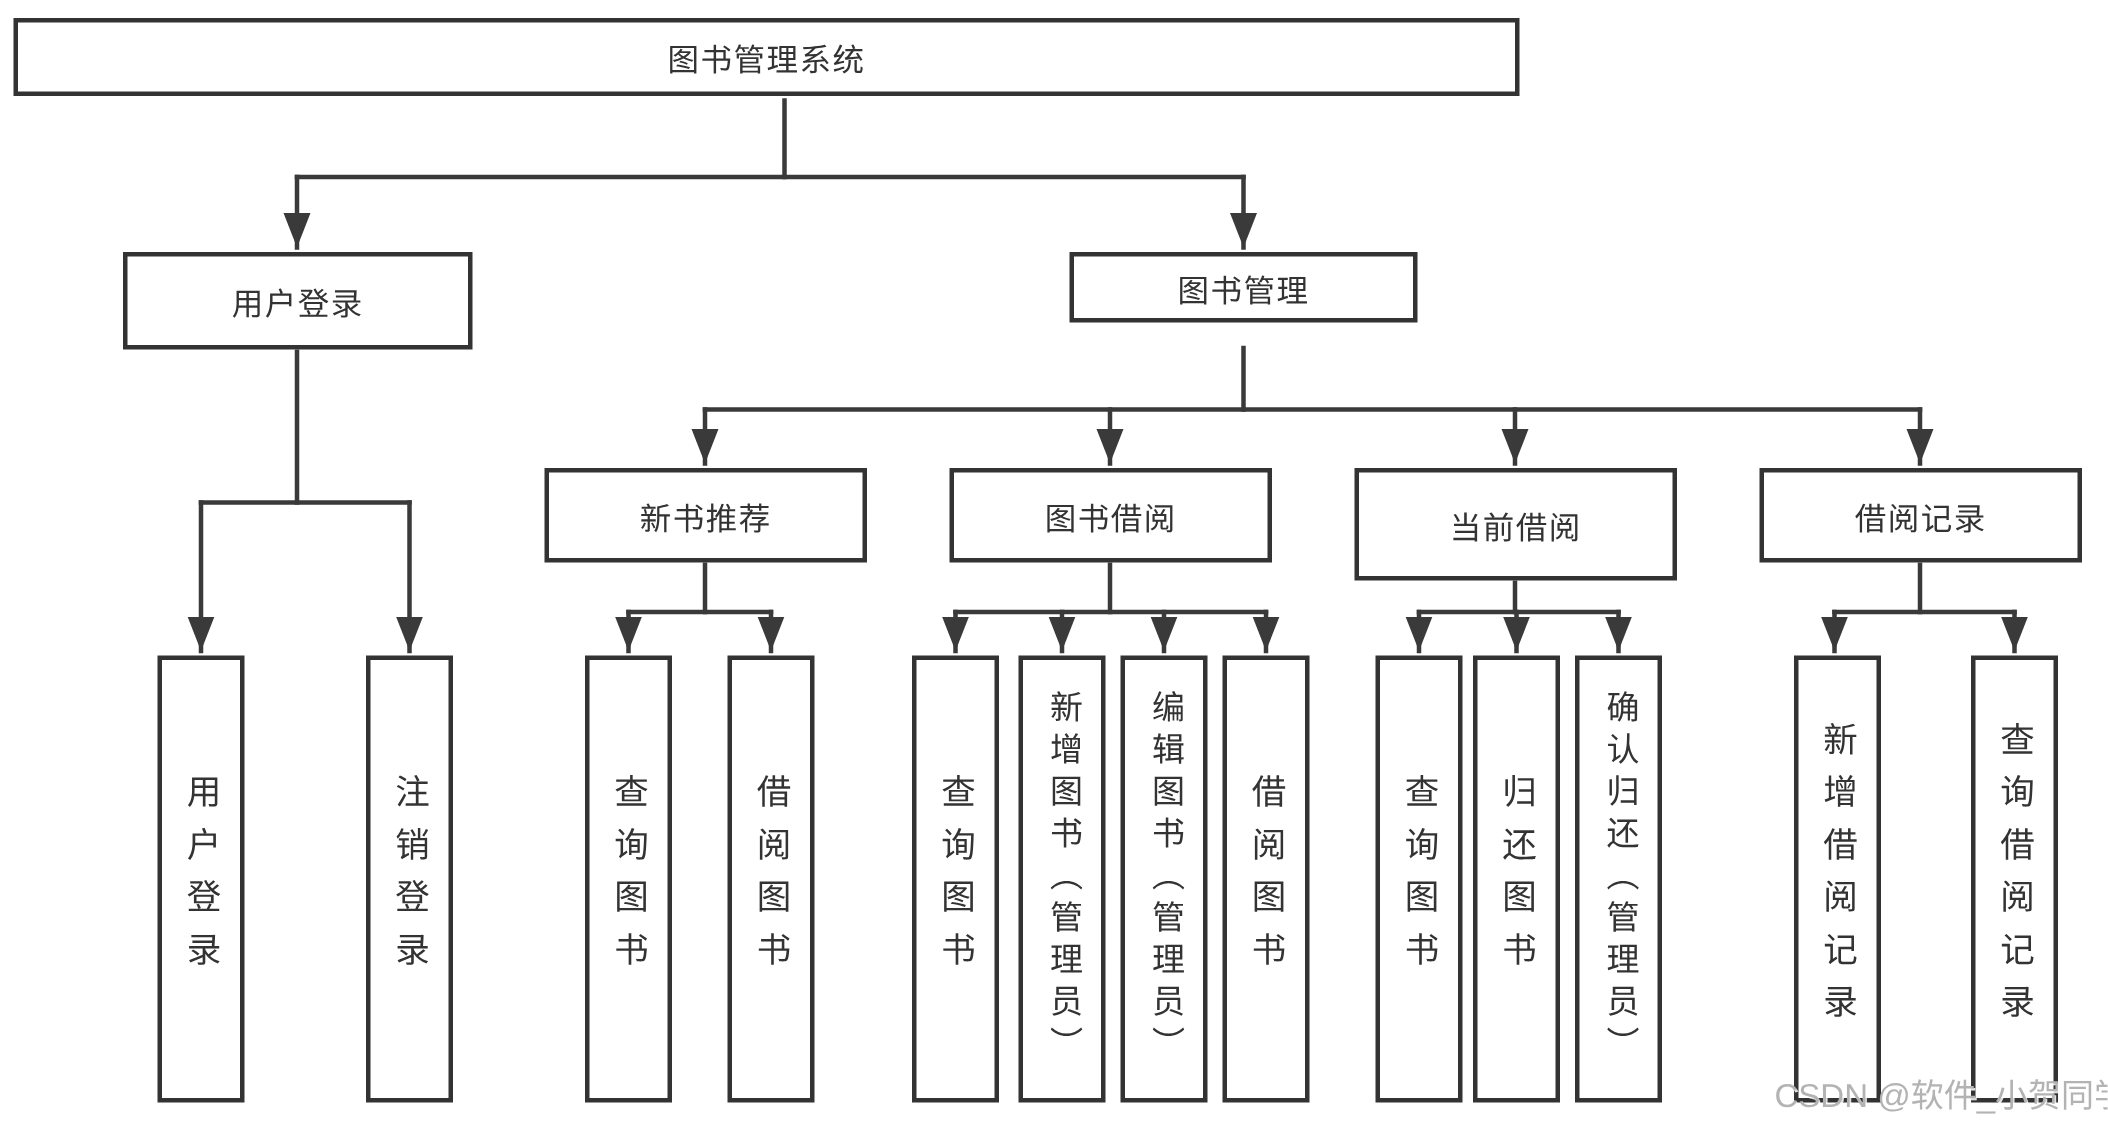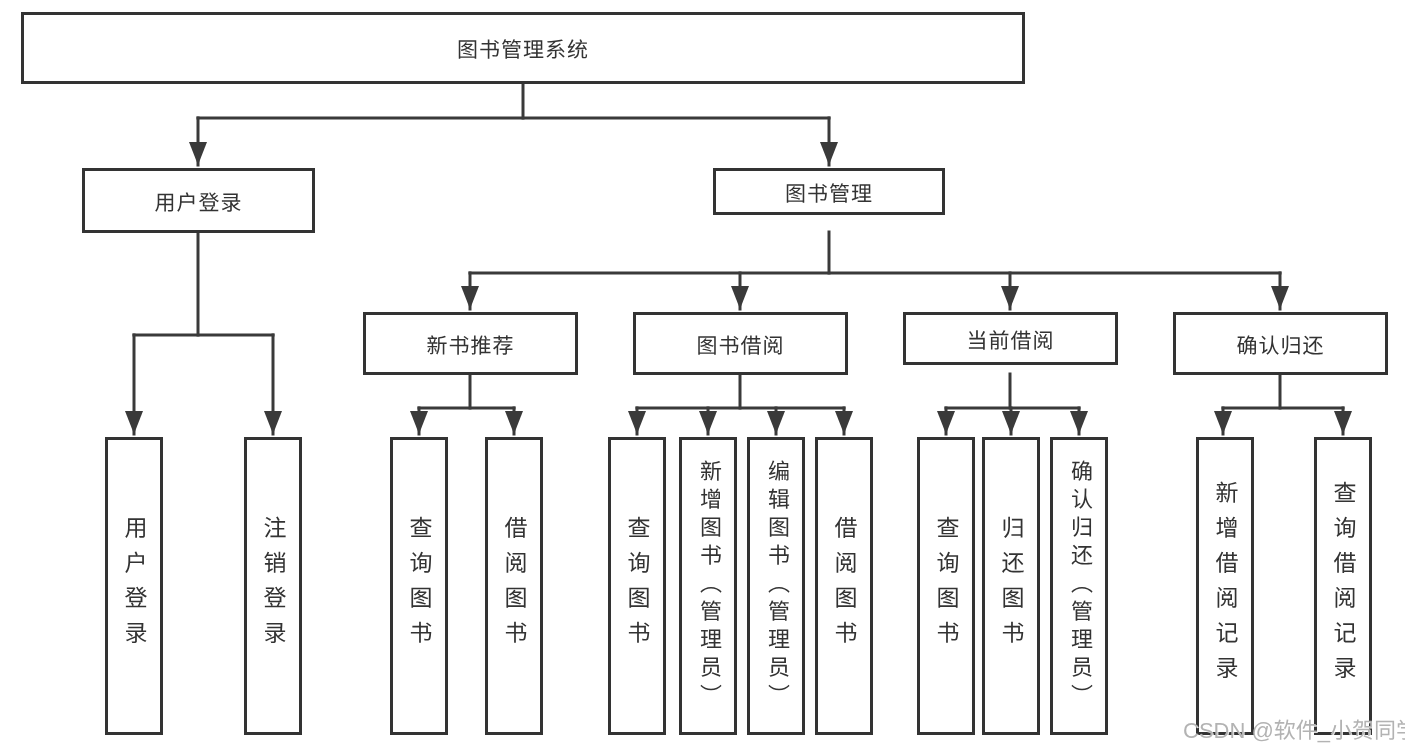--- a/index.html
+++ b/index.html
@@ -82,42 +82,42 @@
       <line x1="1011" y1="408" x2="1011" y2="434" marker-end="url(#arrow)"></line>
       <line x1="1079" y1="408" x2="1079" y2="434" marker-end="url(#arrow)"></line>
 
       <line x1="1280" y1="374" x2="1280" y2="408"></line>
       <line x1="1223" y1="408" x2="1343" y2="408"></line>
       <line x1="1223" y1="408" x2="1223" y2="434" marker-end="url(#arrow)"></line>
       <line x1="1343" y1="408" x2="1343" y2="434" marker-end="url(#arrow)"></line>
     </g>
   </svg>
 
-  <div class="node hbox" style="left:21px;top:12px;width:1004px;height:72px;">
+  <div class="node hbox" style="left:9px;top:12px;width:1004px;height:52px;">
     <span>图书管理系统</span>
   </div>
 
   <div class="node hbox" style="left:82px;top:168px;width:233px;height:65px;">
     <span>用户登录</span>
   </div>
   <div class="node hbox" style="left:713px;top:168px;width:232px;height:47px;">
     <span>图书管理</span>
   </div>
 
   <div class="node hbox" style="left:633px;top:312px;width:215px;height:63px;">
     <span>图书借阅</span>
   </div>
   <div class="node hbox" style="left:363px;top:312px;width:215px;height:63px;">
     <span>新书推荐</span>
   </div>
-  <div class="node hbox" style="left:903px;top:312px;width:215px;height:53px;">
+  <div class="node hbox" style="left:903px;top:312px;width:215px;height:75px;">
     <span>当前借阅</span>
   </div>
   <div class="node hbox" style="left:1173px;top:312px;width:215px;height:63px;">
-    <span>确认归还</span>
+    <span>借阅记录</span>
   </div>
 
   <div class="node leaf" style="left:105px;">
     <span class="vtext">用户登录</span>
   </div>
   <div class="node leaf" style="left:244px;">
     <span class="vtext">注销登录</span>
   </div>
 
   <div class="node leaf" style="left:390px;">

